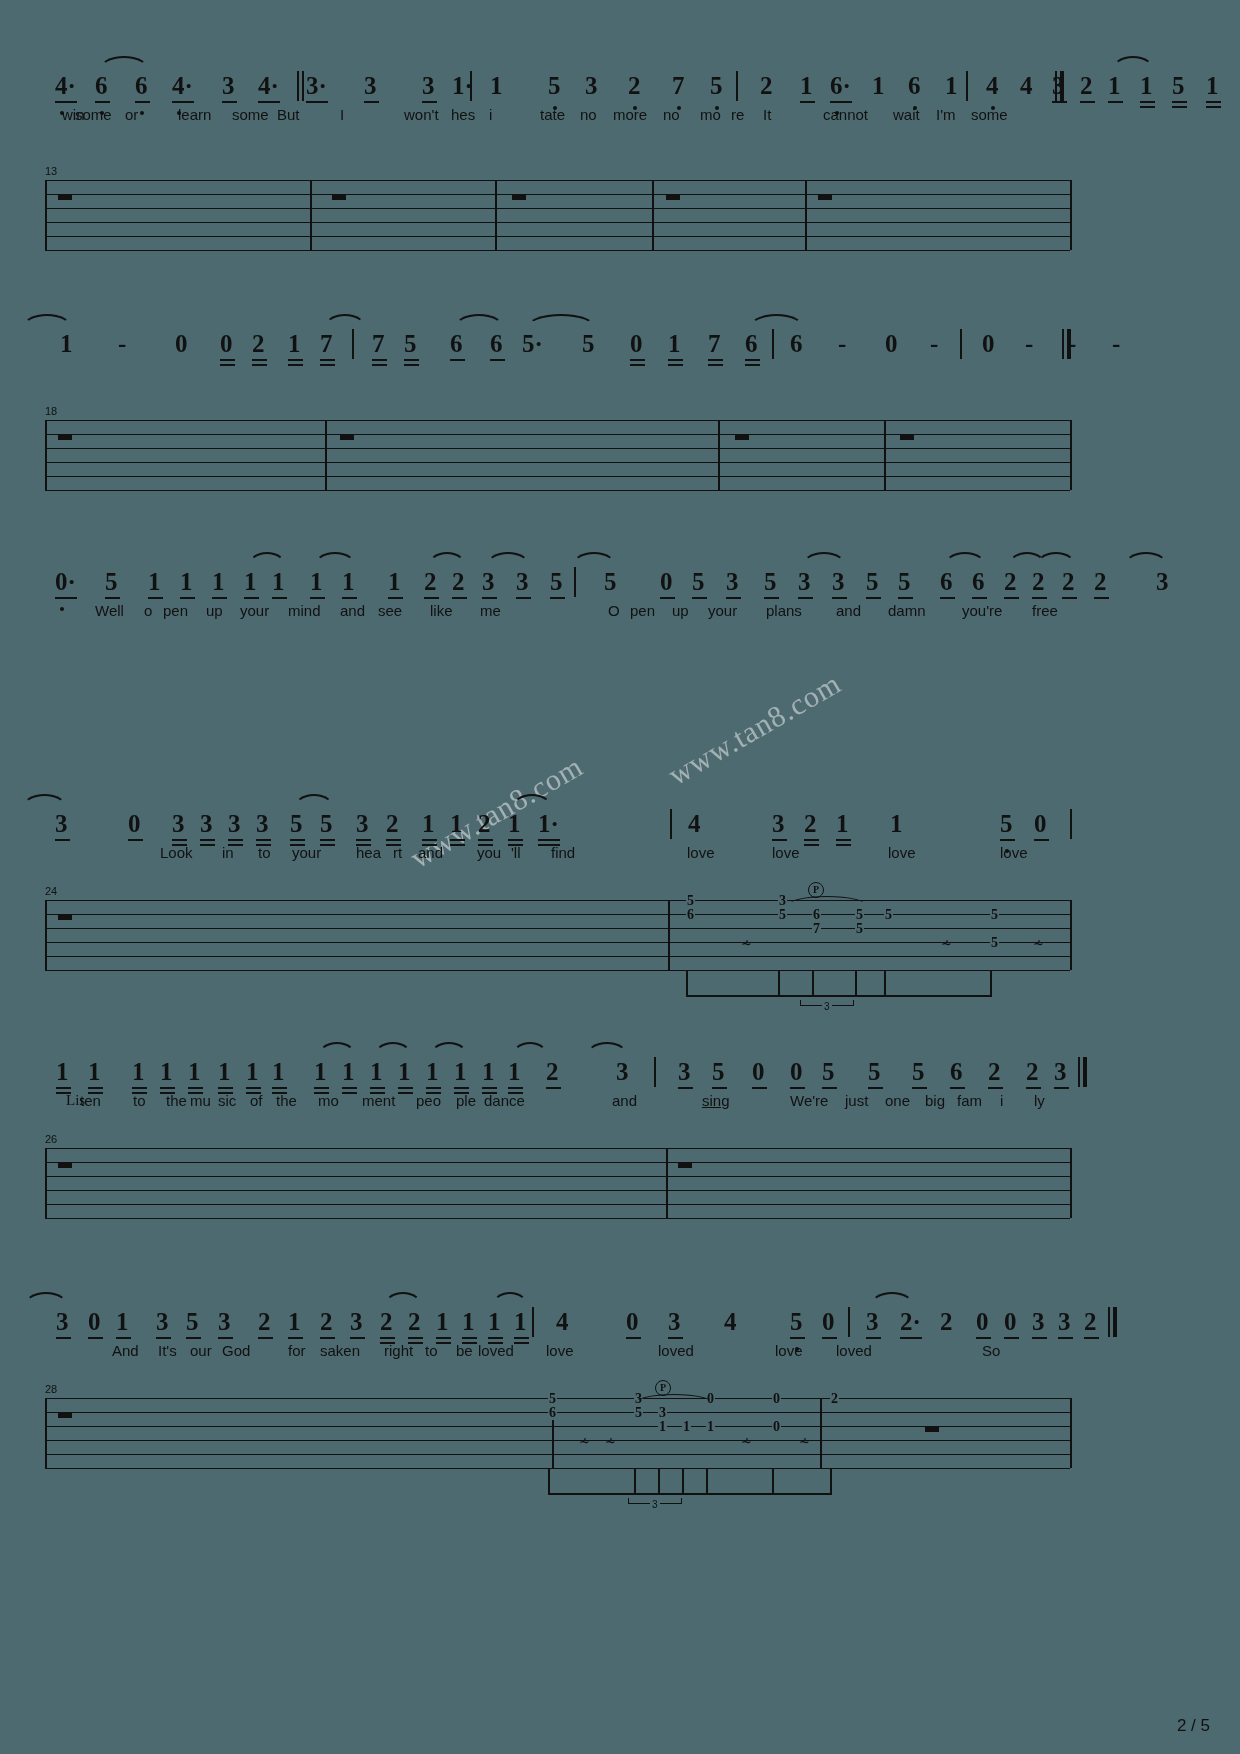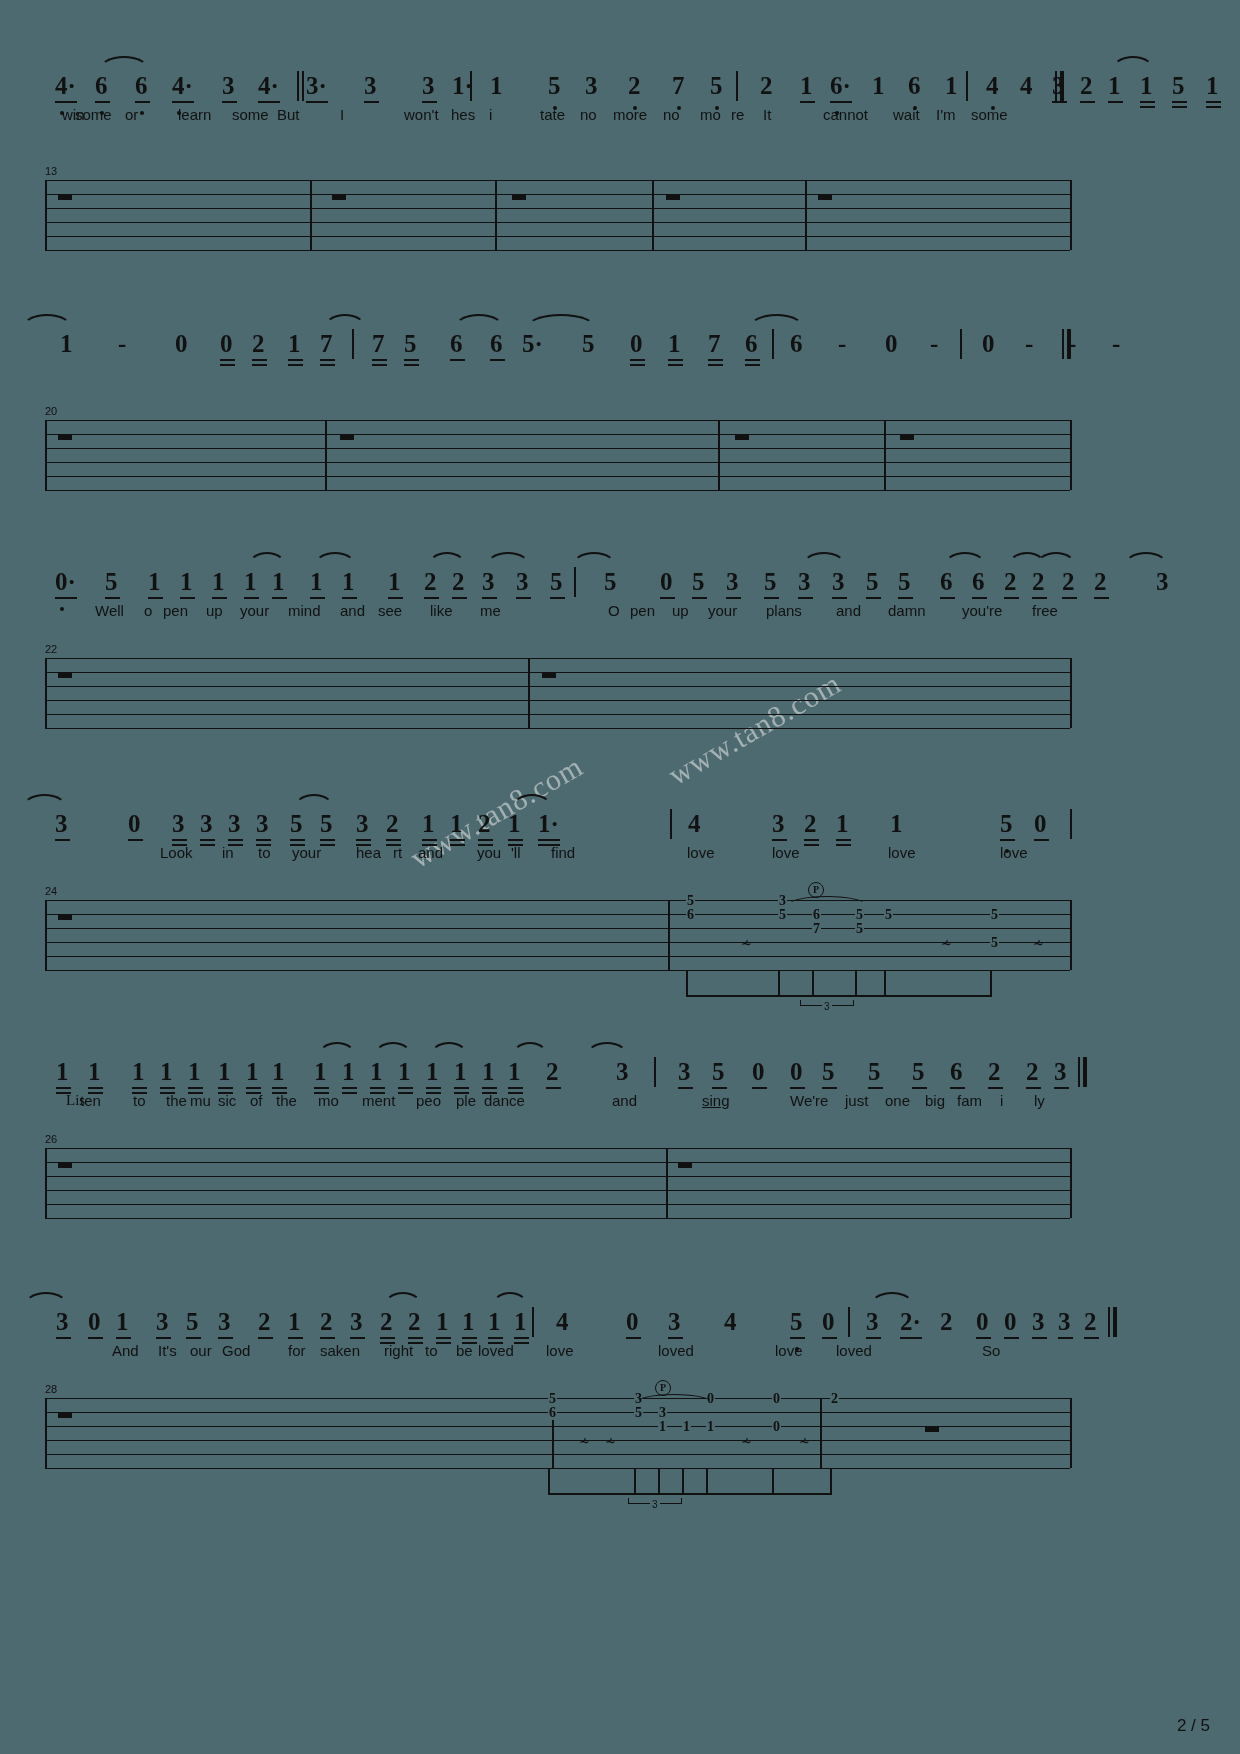--- a/index.html
+++ b/index.html
@@ -272,21 +272,21 @@
         <div class="note" style="left: 930px;">-</div>
         <div class="note" style="left: 982px;">0</div>
         <div class="note" style="left: 1025px;">-</div>
         <div class="note" style="left: 1068px;">-</div>
         <div class="note" style="left: 1112px;">-</div>
       </div>
     <div class="lyrics" id="s2l"></div>
   </div>
 
   <div class="tab" id="tab1" style="left: 45px; top: 420px; width: 1025px; height: 72px;">
-    <div class="measno">20</div>
+    <div class="measno">18</div>
   <div class="lines">
         <span style="top: 0px;"></span>
         <span style="top: 14px;"></span>
         <span style="top: 28px;"></span>
         <span style="top: 42px;"></span>
         <span style="top: 56px;"></span>
         <span style="top: 70px;"></span>
       </div>
       <div class="vline" style="left: 0px; top: 0px; height: 70px;"></div>
       <div class="vline" style="left: 280px; top: 0px; height: 70px;"></div>
@@ -390,36 +390,20 @@
         <div class="lyr" style="left: 672px;">up</div>
         <div class="lyr" style="left: 708px;">your</div>
         <div class="lyr" style="left: 766px;">plans</div>
         <div class="lyr" style="left: 836px;">and</div>
         <div class="lyr" style="left: 888px;">damn</div>
         <div class="lyr" style="left: 962px;">you're</div>
         <div class="lyr" style="left: 1032px;">free</div>
       </div>
   </div>
 
-  <div class="tab" id="tab2" style="left: 45px; top: 658px; width: 1025px; height: 72px;">
-    <div class="measno">22</div>
-  <div class="lines">
-        <span style="top: 0px;"></span>
-        <span style="top: 14px;"></span>
-        <span style="top: 28px;"></span>
-        <span style="top: 42px;"></span>
-        <span style="top: 56px;"></span>
-        <span style="top: 70px;"></span>
-      </div>
-      <div class="vline" style="left: 0px; top: 0px; height: 70px;"></div>
-      <div class="vline" style="left: 483px; top: 0px; height: 70px;"></div>
-      <div class="vline" style="left: 1025px; top: 0px; height: 70px;"></div>
-      <div class="rest" style="left: 13px; top: 15px;"></div>
-      <div class="rest" style="left: 497px; top: 15px;"></div>
-    </div>
 
   <div class="jianpu" style="top:790px;">
     <div class="notes" id="s4n">
       <div class="bar" style="left:670px;"></div>
       <div class="bar" style="left:1070px;"></div>
     <div class="note" style="left: 55px;">3</div>
         <div class="beam" style="left: 55px; width: 15px;"></div>
         <div class="slur" style="left: 22px; width: 41px;"></div>
         <div class="note" style="left: 128px;">0</div>
         <div class="beam" style="left: 128px; width: 15px;"></div>

